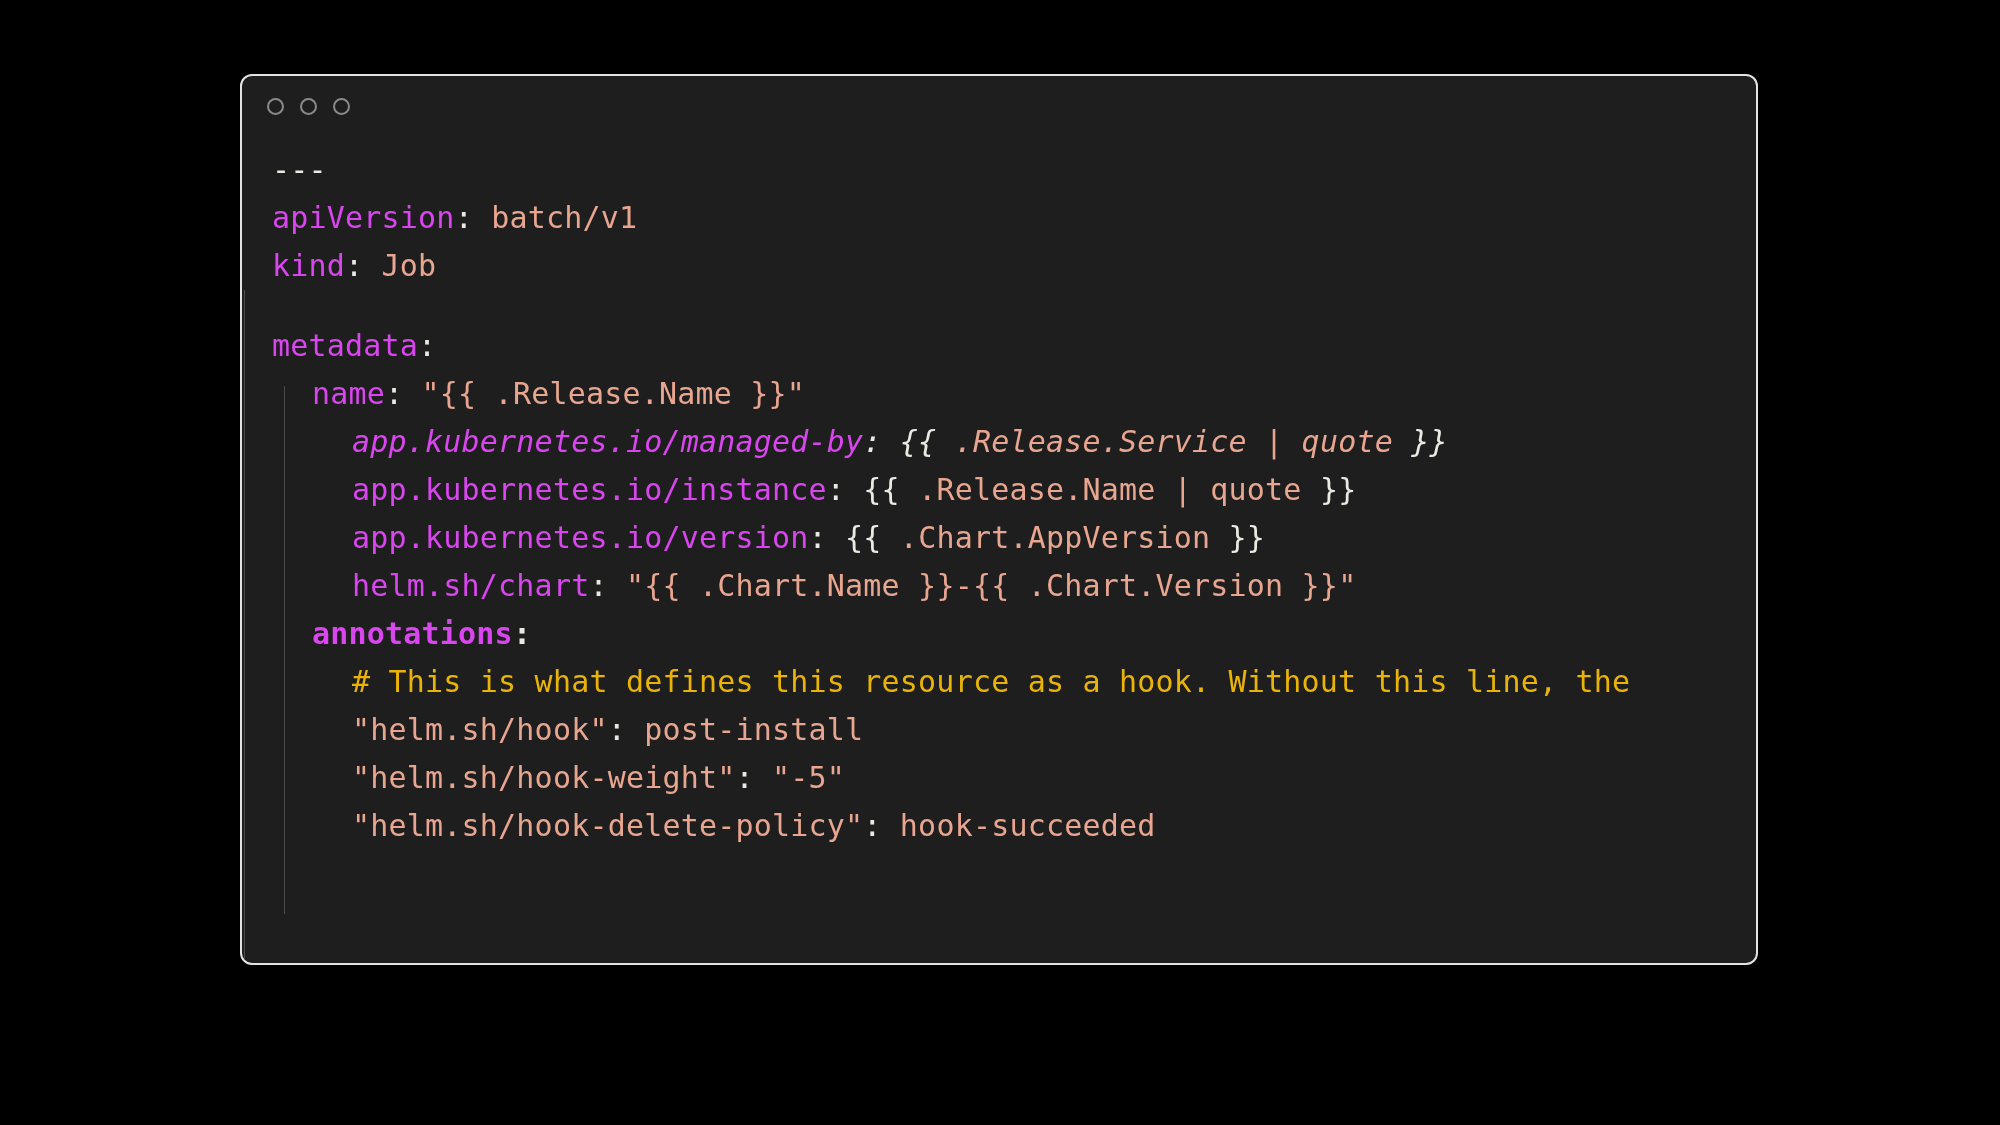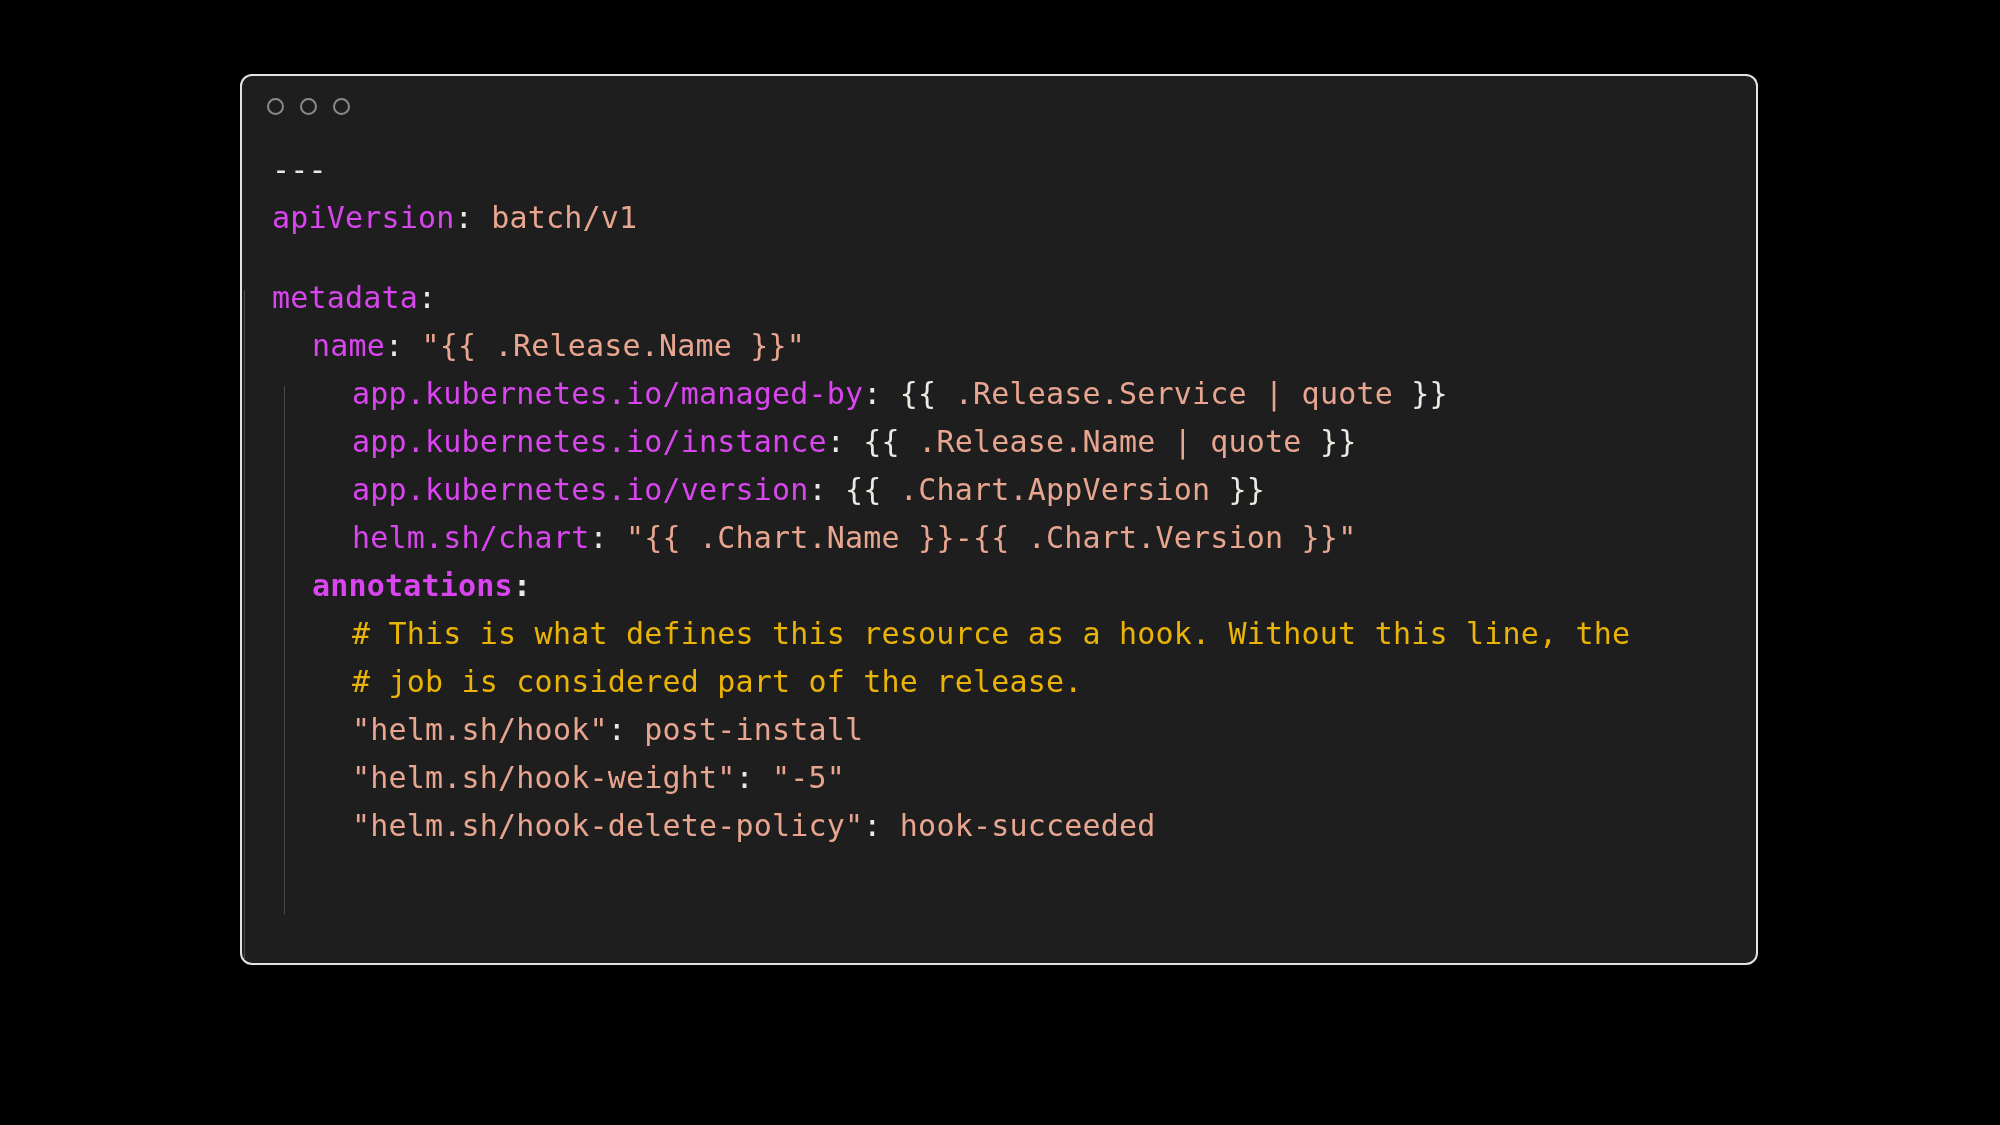--- a/index.html
+++ b/index.html
@@ -112,29 +112,29 @@
     </div>
 
     <div class="code">
       <div class="code-inner" id="code-inner">
           <div class="guide" style="left: 2px; top: 144px; height: 624px;"></div>
           <div class="guide" style="left: 42px; top: 240px; height: 240px;"></div>
           <div class="guide" style="left: 42px; top: 480px; height: 288px;"></div>
           <div class="guide" style="left: 2px; top: 768px; height: 96px;"></div>
           <div class="line" style="padding-left: 0px;"><span class="dash">---</span></div>
           <div class="line" style="padding-left: 0px;"><span class="k">apiVersion</span><span class="p">:</span><span class="s"> batch/v1</span></div>
+          <div class="line" style="padding-left: 0px;"><span class="k">kind</span><span class="p">:</span><span class="s"> Job</span></div>
           <div class="line" style="padding-left: 0px; margin-top: 32px;"><span class="k">metadata</span><span class="p">:</span></div>
           <div class="line" style="padding-left: 40px;"><span class="k">name</span><span class="p">:</span><span class="s"> "{{ .Release.Name }}"</span></div>
-          <div class="line" style="padding-left: 80px;"><span class="k">app.kubernetes.io/managed-by</span><span class="p">:</span><span class="p"> {{</span><span class="s"> .Release.Service | quote </span><span class="p">}}</span></div>
+          <div class="line" style="padding-left: 80px; font-style: italic;"><span class="k">app.kubernetes.io/managed-by</span><span class="p">:</span><span class="p"> {{</span><span class="s"> .Release.Service | quote </span><span class="p">}}</span></div>
           <div class="line" style="padding-left: 80px;"><span class="k">app.kubernetes.io/instance</span><span class="p">:</span><span class="p"> {{</span><span class="s"> .Release.Name | quote </span><span class="p">}}</span></div>
           <div class="line" style="padding-left: 80px;"><span class="k">app.kubernetes.io/version</span><span class="p">:</span><span class="p"> {{</span><span class="s"> .Chart.AppVersion </span><span class="p">}}</span></div>
           <div class="line" style="padding-left: 80px;"><span class="k">helm.sh/chart</span><span class="p">:</span><span class="s"> "{{ .Chart.Name }}-{{ .Chart.Version }}"</span></div>
           <div class="line" style="padding-left: 40px; font-weight: bold;"><span class="k">annotations</span><span class="p">:</span></div>
           <div class="line" style="padding-left: 80px;"><span class="c"># This is what defines this resource as a hook. Without this line, the</span></div>
-          <div class="line" style="padding-left: 80px;"><span class="c"># job is considered part of the release.</span></div>
           <div class="line" style="padding-left: 80px;"><span class="s">"helm.sh/hook"</span><span class="p">:</span><span class="s"> post-install</span></div>
           <div class="line" style="padding-left: 80px;"><span class="s">"helm.sh/hook-weight"</span><span class="p">:</span><span class="s"> "-5"</span></div>
           <div class="line" style="padding-left: 80px;"><span class="s">"helm.sh/hook-delete-policy"</span><span class="p">:</span><span class="s"> hook-succeeded</span></div>
           <div class="line" style="padding-left: 40px;"></div>
         </div>
     </div>
 
   </div>
 
 </div>

